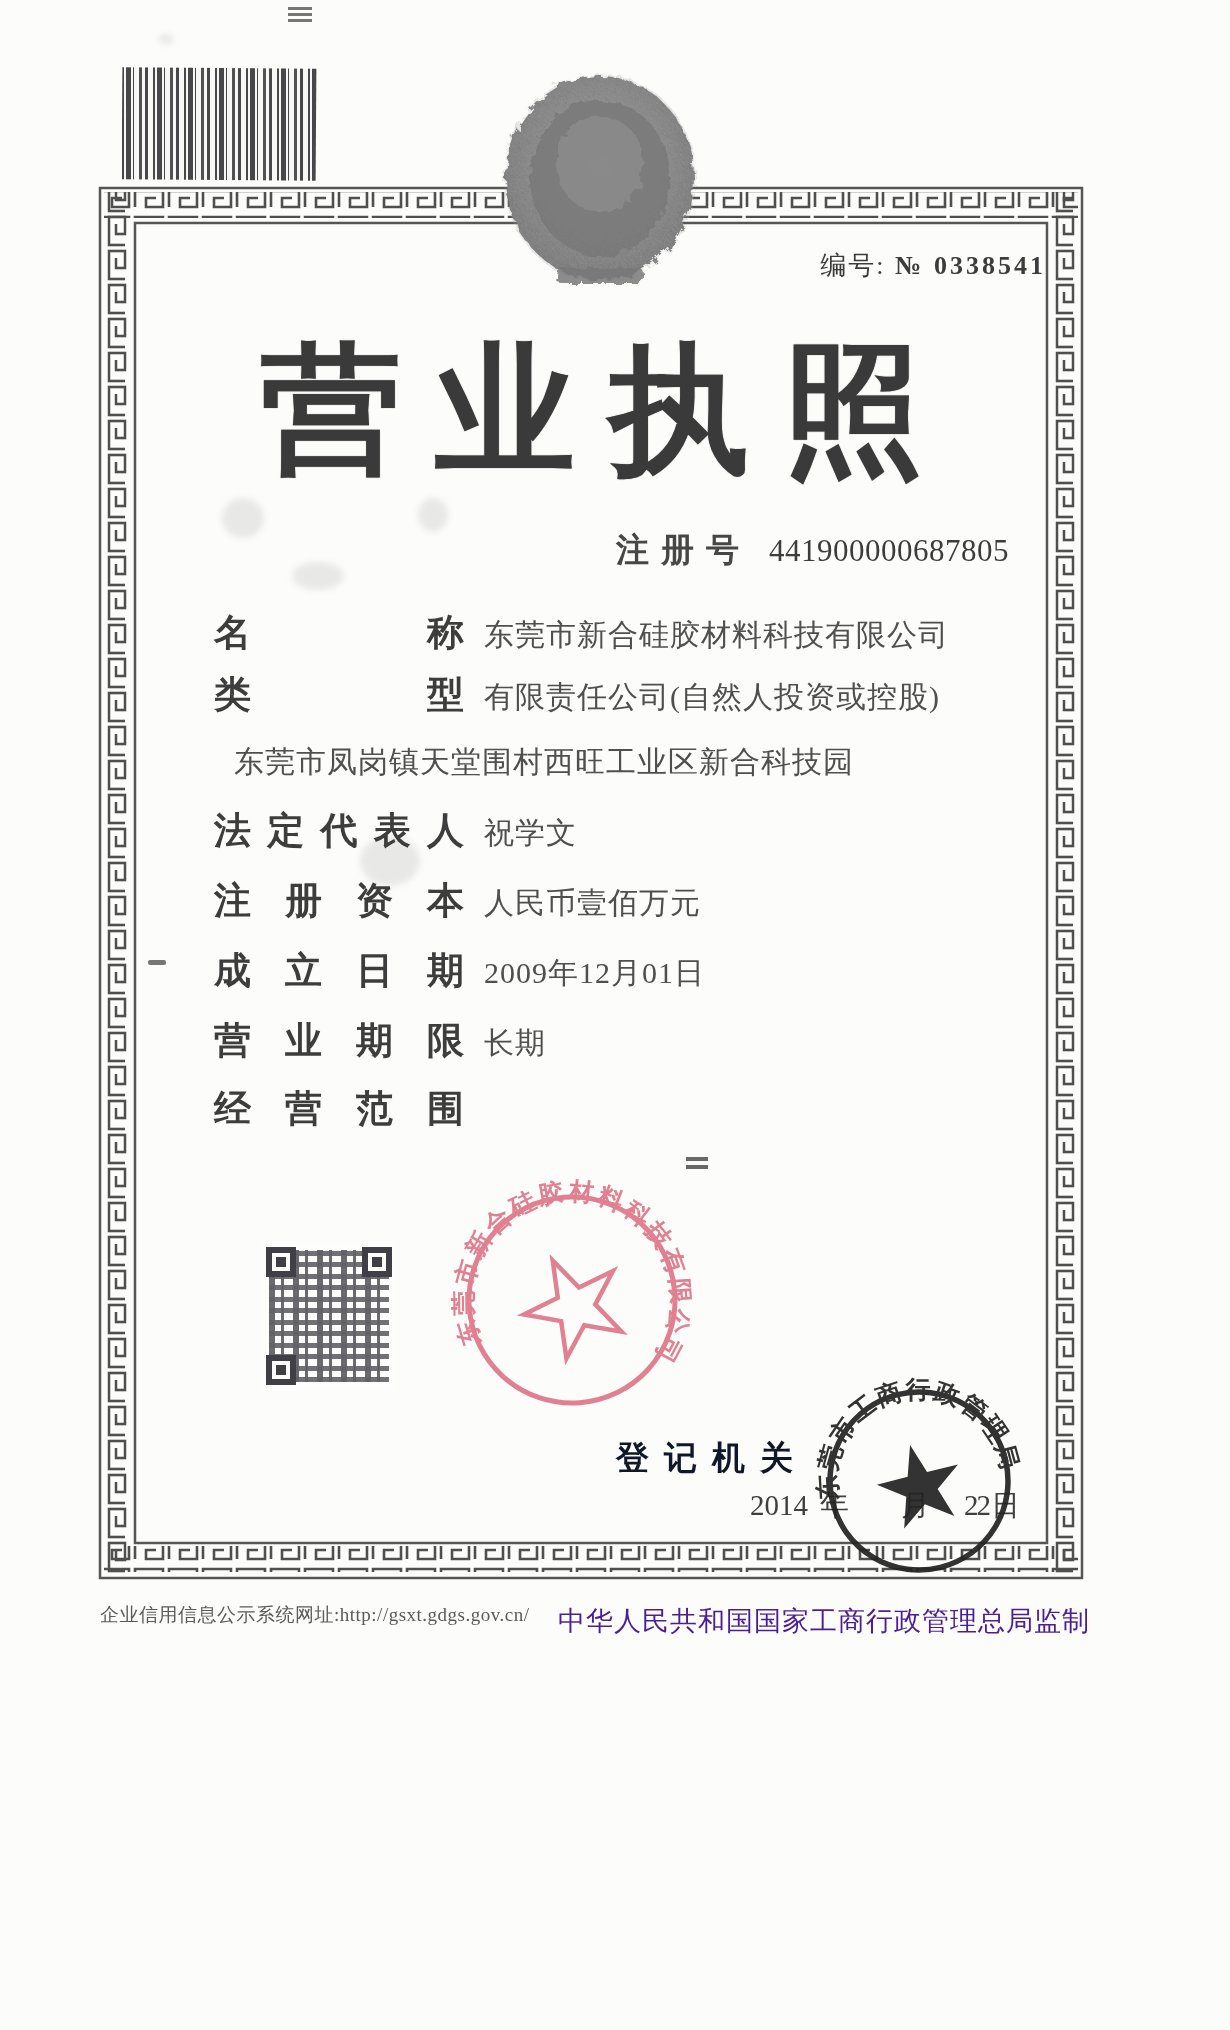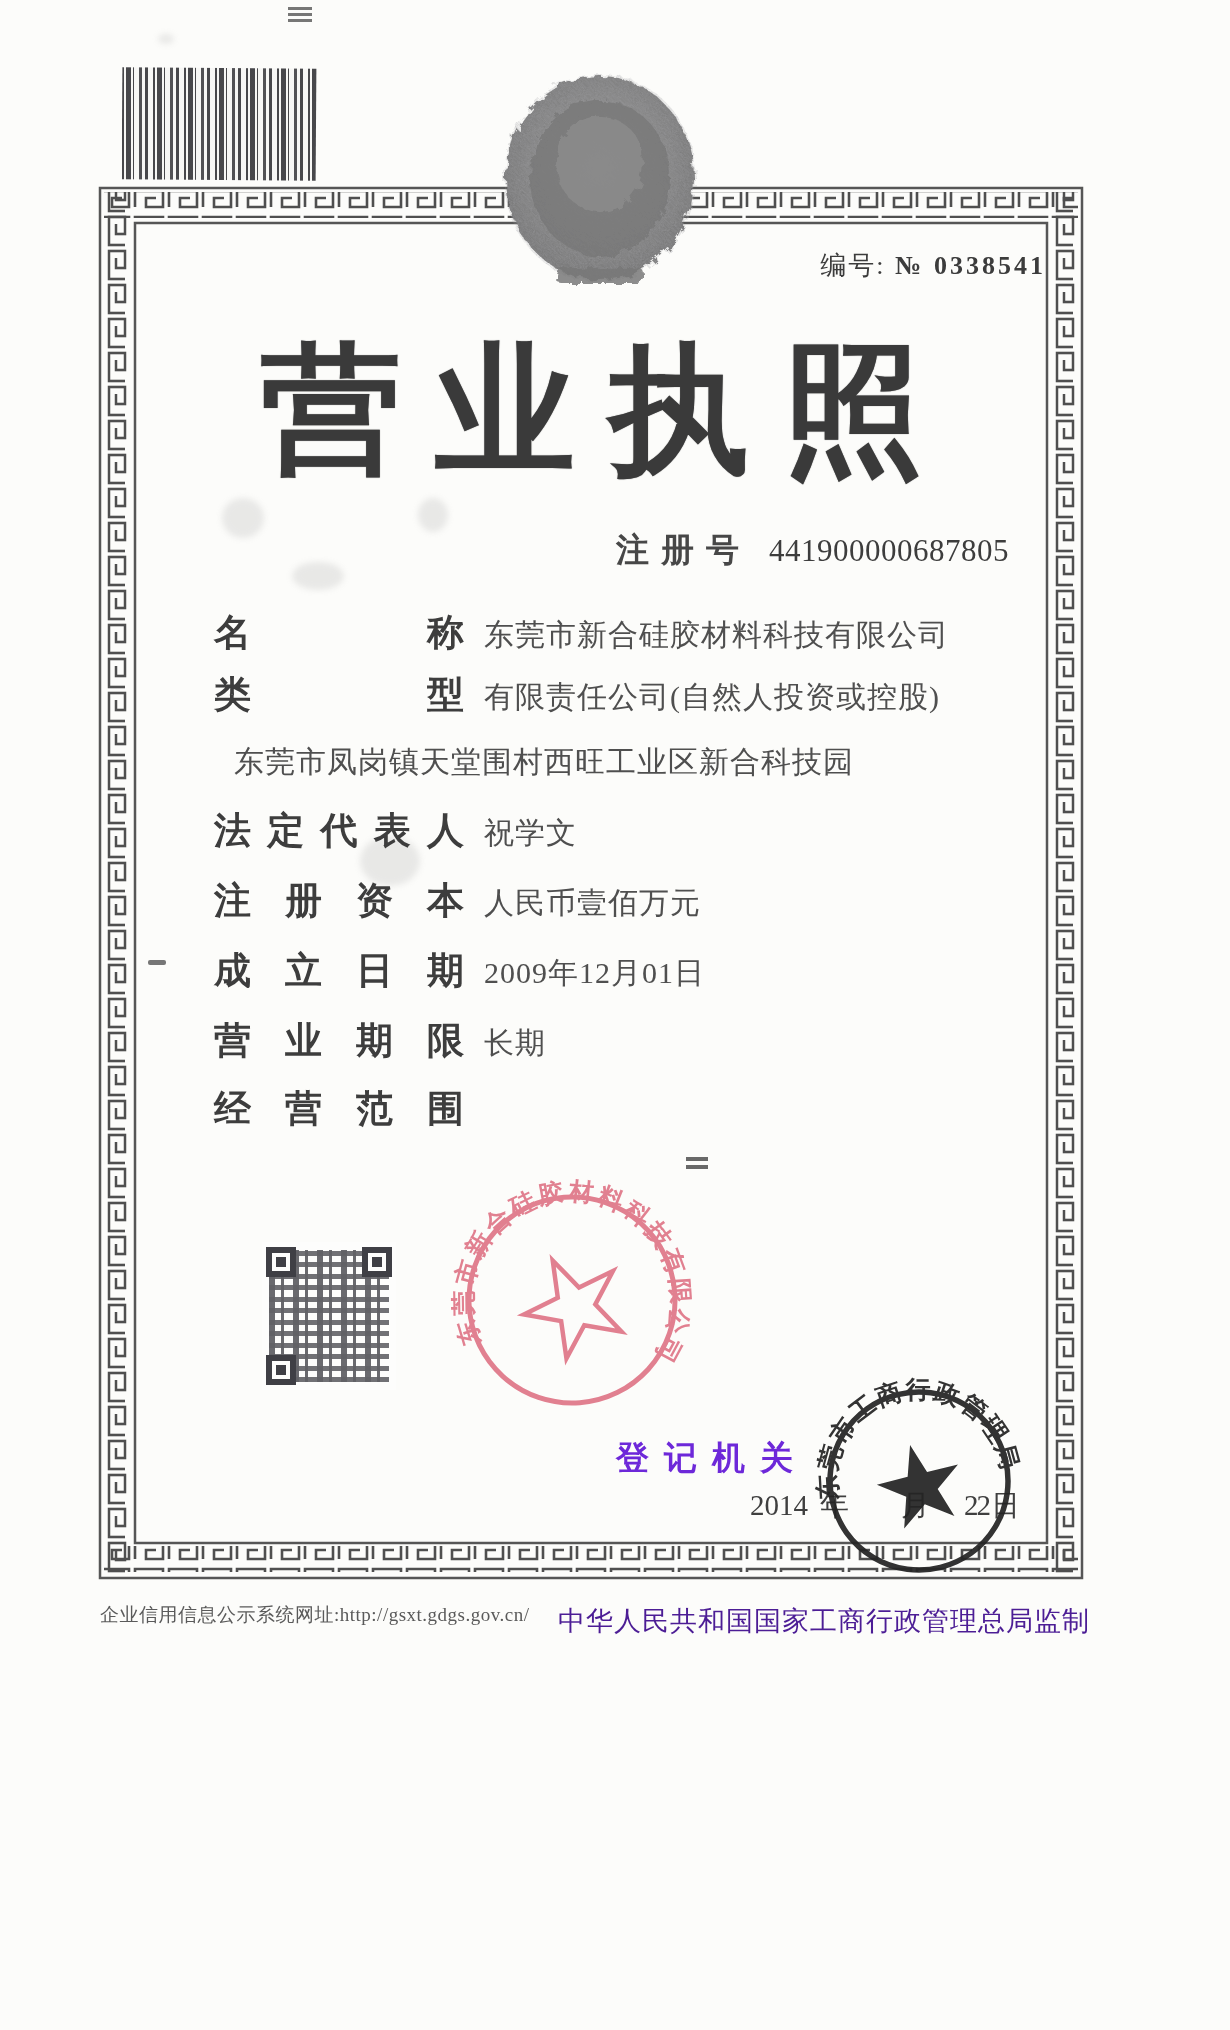--- a/index.html
+++ b/index.html
@@ -32,21 +32,21 @@
   .row .lab{
     width:250px;font-size:37px;font-weight:600;color:#3d3d3d;
     text-align:justify;text-align-last:justify;flex:none;line-height:1.15;
   }
   .row .val{margin-left:20px;font-size:30px;color:#4f4f4f;letter-spacing:1px;white-space:nowrap;}
   .row .scope{
     margin-left:18px;width:537px;font-size:20px;line-height:26px;color:#555;
     letter-spacing:0;white-space:normal;text-align:justify;position:relative;top:6px;
   }
   .scope .b{font-weight:700;color:#404040;}
-  .registrar{left:616px;top:1436px;font-size:33px;font-weight:600;letter-spacing:15px;color:#6d28d9;z-index:3;}
+  .registrar{left:616px;top:1436px;font-size:33px;font-weight:600;letter-spacing:15px;color:#0f172a;z-index:3;}
   .dateline{left:750px;top:1486px;font-size:29px;color:#3f3f3f;z-index:3;white-space:nowrap;}
   .dateline span{display:inline-block;}
   .dl-y{margin-right:12px;} .dl-yc{margin-right:52px;} .dl-mc{margin-right:34px;} .dl-d{margin-right:2px;letter-spacing:-2px;}
   .qr{
     left:262px;top:1242px;width:134px;height:148px;background:#fdfdfc;z-index:3;padding:0;
   }
   .qr .noise{
     position:absolute;left:7px;top:8px;right:7px;bottom:8px;opacity:.82;
     background:
       repeating-linear-gradient(90deg,rgba(64,64,70,.95) 0 6px,transparent 6px 12px,rgba(64,64,70,.95) 12px 15px,transparent 15px 24px),

